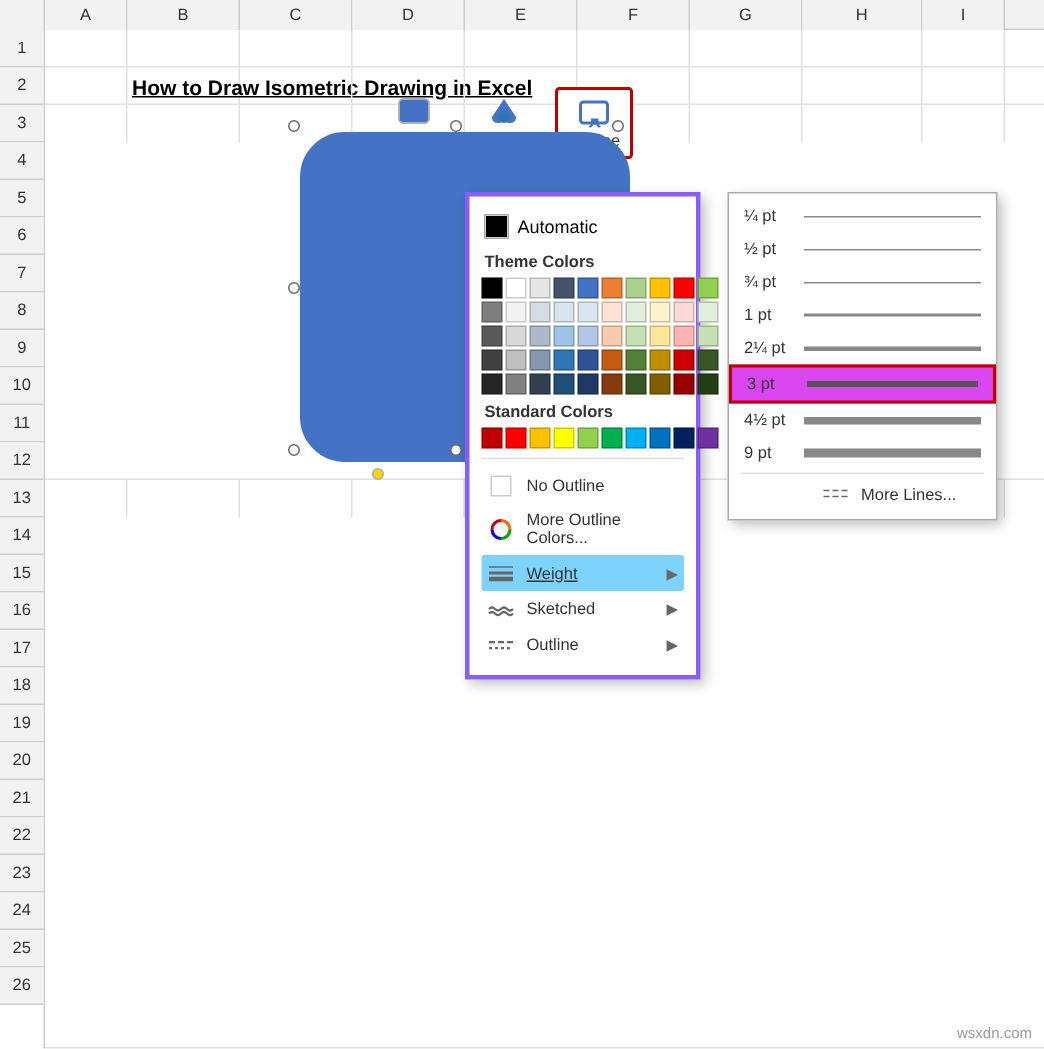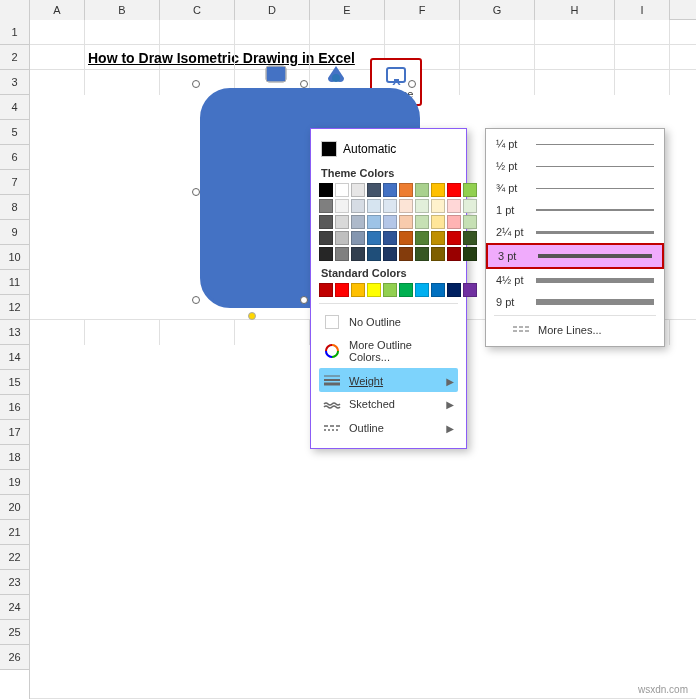--- a/index.html
+++ b/index.html
@@ -189,21 +189,21 @@
       margin-bottom: 2px;
     }
 
     
     .color-dropdown {
       position: absolute;
       top: 128px;
       left: 310px;
       width: 157px;
       background: #fff;
-      border: 1px solid #8b5cf6;
+      border: 3px solid #8b5cf6;
       box-shadow: 3px 3px 8px rgba(0,0,0,0.25);
       z-index: 100;
       padding: 8px;
     }
 
     .automatic-row {
       display: flex;
       align-items: center;
       gap: 6px;
       padding: 4px 2px;
@@ -333,20 +333,21 @@
     }
 
     .more-lines {
       display: flex;
       align-items: center;
       padding: 5px 26px;
       gap: 8px;
       cursor: pointer;
       font-size: 11px;
       color: #333;
+      margin-left: 36px;
     }
 
     
     .watermark {
       position: absolute;
       bottom: 4px;
       right: 8px;
       font-size: 10px;
       color: #999;
     }
@@ -687,21 +688,21 @@
     </div>
 
 
     <div class="weight-item">
       <span class="weight-label">2¼ pt</span>
       <div class="weight-line-container">
         <div class="weight-line" style="height:3px;"></div>
       </div>
     </div>
 
-    <div class="weight-item highlighted" style="border:2px solid #c00000; background:#f0abfc;">
+    <div class="weight-item highlighted" style="border:2px solid #c00000; background:#d946ef;">
       <span class="weight-label">3 pt</span>
       <div class="weight-line-container">
         <div class="weight-line" style="height:4px;background:#555;"></div>
       </div>
     </div>
 
     <div class="weight-item">
       <span class="weight-label">4½ pt</span>
       <div class="weight-line-container">
         <div class="weight-line" style="height:5px;"></div>

